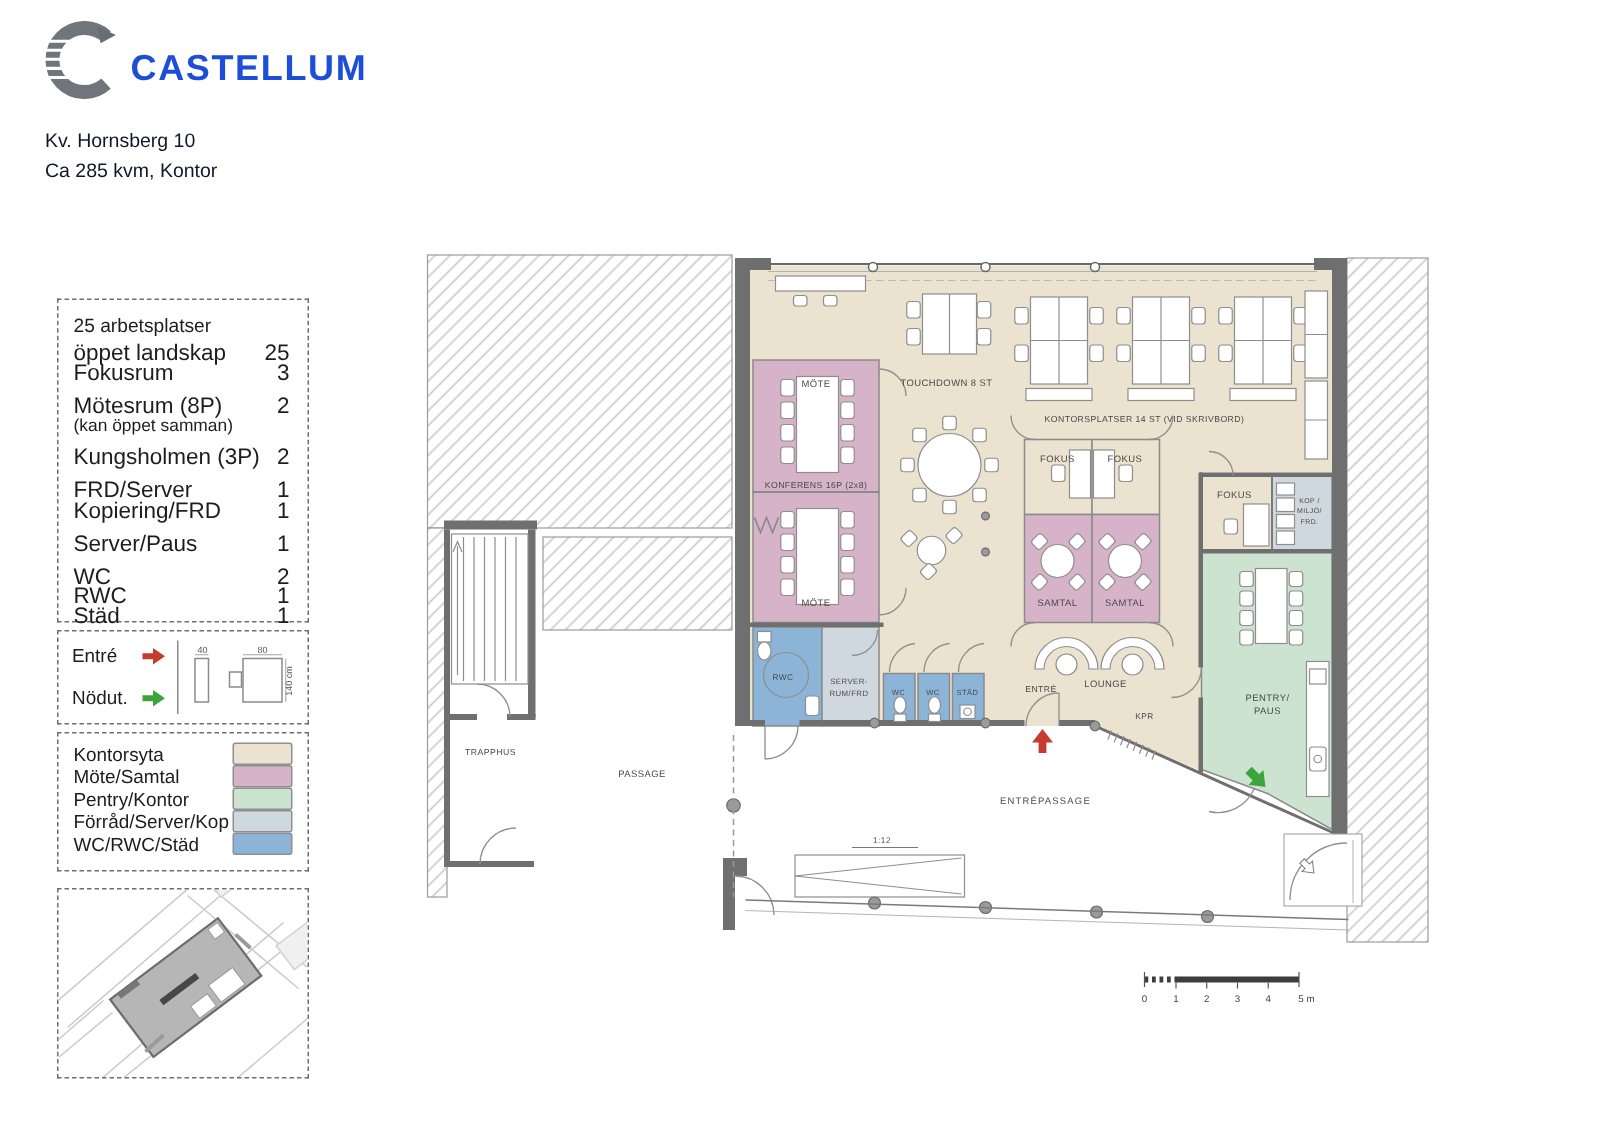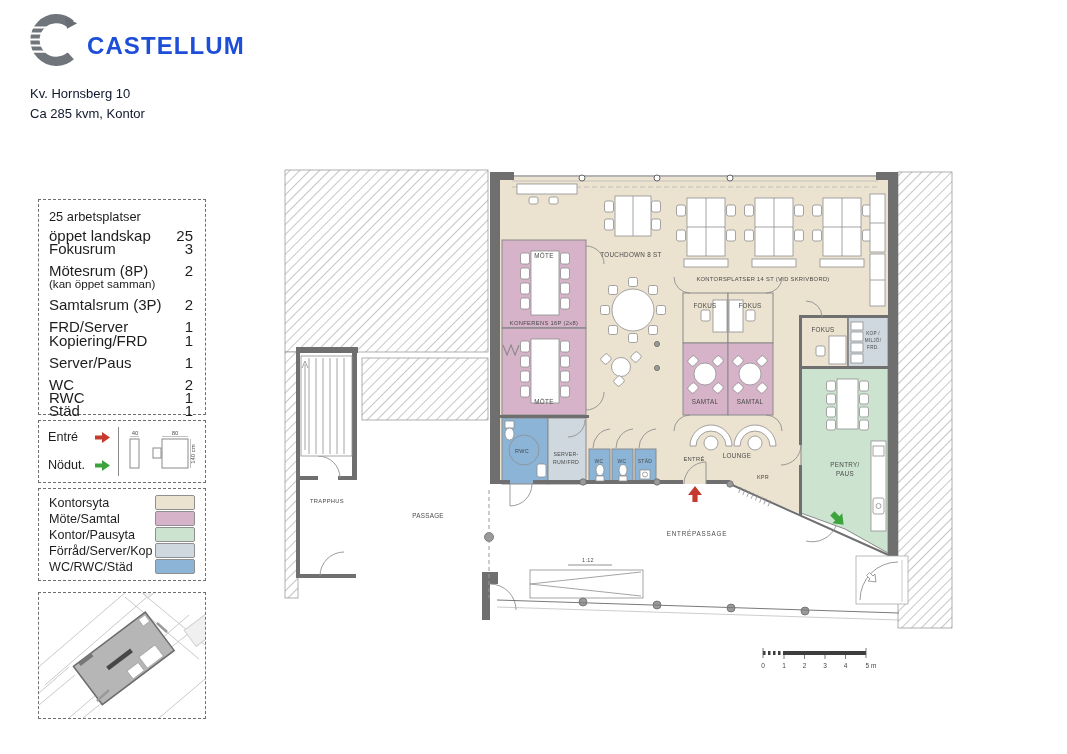--- a/index.html
+++ b/index.html
@@ -18,21 +18,21 @@
   .srow.gap{margin-top:9px}
   .snote{font-size:11.6px;line-height:11.5px}
   .cnt{padding-right:2px}
   #access-box{top:420px;height:63px;display:flex;padding:6px 6px 6px 9px}
   .access-left{width:76px;display:flex;flex-direction:column;justify-content:space-between;
                padding:3px 0 4px;border-right:1px solid #8b8b8b}
   .access-row{display:flex;align-items:center;font-size:12.6px}
   .access-row .alabel{width:46px}
   .access-icons{flex:1;display:flex;align-items:center;justify-content:center}
   #legend-box{top:488px;height:93px;padding:6px 10px;display:flex;flex-direction:column;
-              justify-content:space-between}
+              }
   .lrow{display:flex;justify-content:space-between;align-items:center;font-size:12.6px}
   .swatch{width:38px;height:13px;border:1px solid #8f8f8f;border-radius:2px}
   #map-box{top:592px;height:127px;overflow:hidden;padding:0}
   #plan-svg{position:absolute;left:283px;top:162px}
 </style>
 </head>
 <body>
 
 <div class="logo">
   <svg width="52" height="52" viewBox="0 0 56 54">
@@ -62,21 +62,21 @@
   <div class="srow">
       <span>Fokusrum</span>
       <span class="cnt">3</span>
     </div>
   <div class="srow gap">
       <span>Mötesrum (8P)</span>
       <span class="cnt">2</span>
     </div>
   <div class="snote">(kan öppet samman)</div>
   <div class="srow gap">
-      <span>Samtalsrum (3P)</span>
+      <span>Kungsholmen (3P)</span>
       <span class="cnt">2</span>
     </div>
   <div class="srow gap">
       <span>FRD/Server</span>
       <span class="cnt">1</span>
     </div>
   <div class="srow">
       <span>Kopiering/FRD</span>
       <span class="cnt">1</span>
     </div>
@@ -137,21 +137,21 @@
 <div class="box" id="legend-box">
   <div class="lrow">
       <span>Kontorsyta</span>
       <span class="swatch" style="background: rgb(235, 226, 208);"></span>
     </div>
   <div class="lrow">
       <span>Möte/Samtal</span>
       <span class="swatch" style="background: rgb(214, 179, 200);"></span>
     </div>
   <div class="lrow">
-      <span>Kontor/Pausyta</span>
+      <span>Pentry/Kontor</span>
       <span class="swatch" style="background: rgb(204, 228, 207);"></span>
     </div>
   <div class="lrow">
       <span>Förråd/Server/Kop</span>
       <span class="swatch" style="background: rgb(206, 216, 222);"></span>
     </div>
   <div class="lrow">
       <span>WC/RWC/Städ</span>
       <span class="swatch" style="background: rgb(139, 180, 214);"></span>
     </div>

